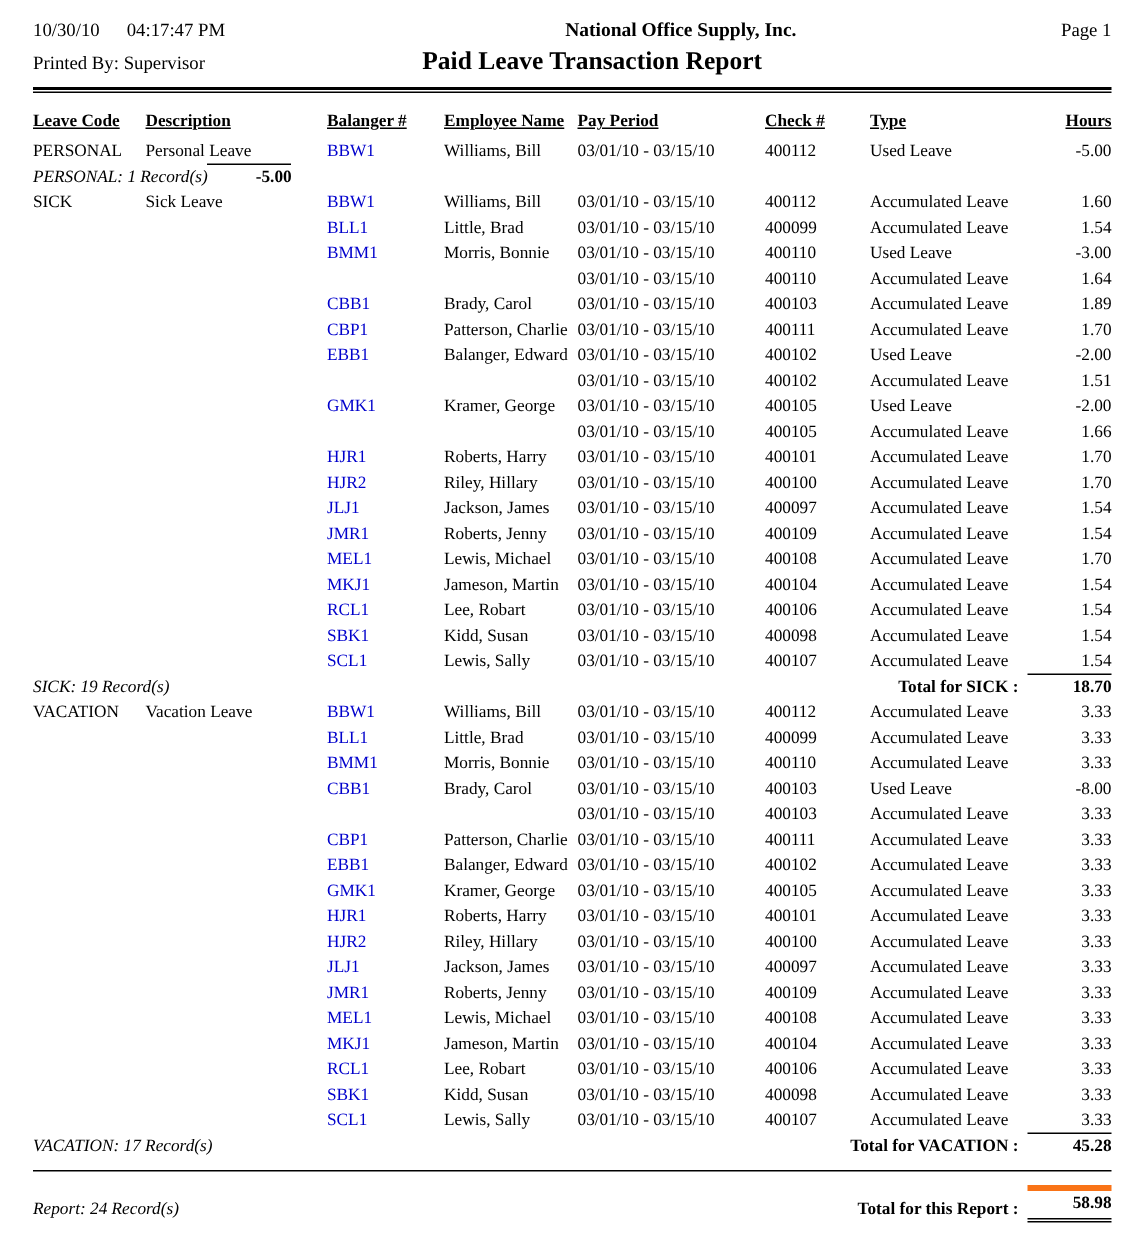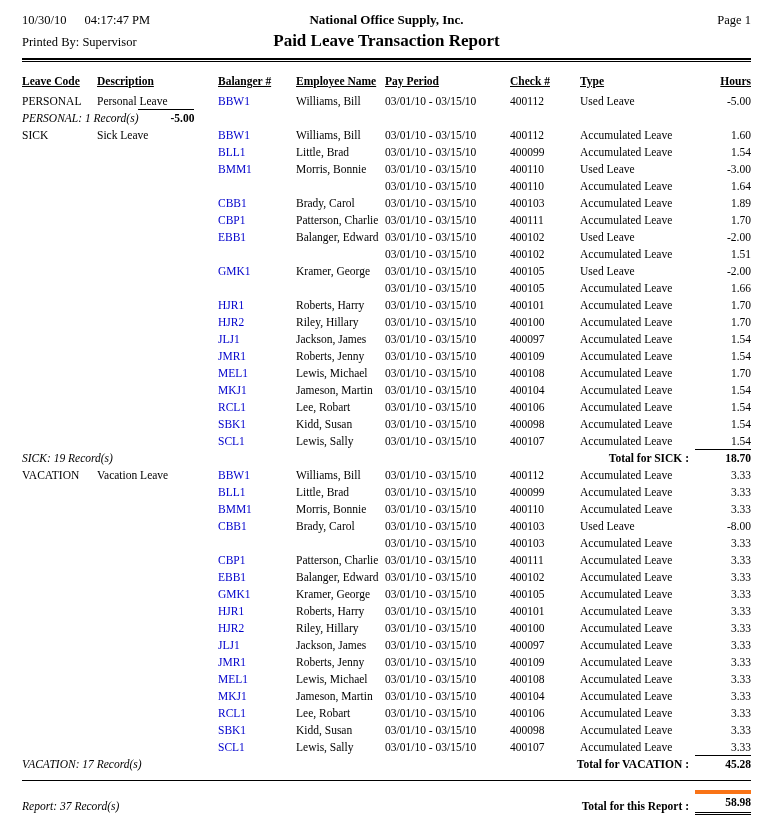--- a/index.html
+++ b/index.html
@@ -3,30 +3,30 @@
 <meta charset="utf-8">
 <style>
   * { margin: 0; padding: 0; box-sizing: border-box; }
   html, body { width: 759px; height: 840px; }
   body {
     background: #ffffff;
     color: #000000;
     font-family: "Liberation Serif", "DejaVu Serif", serif;
     overflow: hidden;
   }
-  .page { padding: 12px 8px 0 22px; width: 759px; }
+  .page { padding: 12px 18px 0 22px; width: 759px; }
 
   
   .hdr-line { display: flex; align-items: baseline; }
   .hdr-left  { width: 210px; font-size: 12.5px; }
-  .hdr-center{ flex: 1; text-align: center; }
+  .hdr-center{ flex: 1; text-align: right; }
   .hdr-right { width: 210px; text-align: right; font-size: 12.5px; }
   .hdr-time  { margin-left: 18px; }
   .company   { font-weight: bold; font-size: 13px; }
-  .hdr-line2 { margin-top: 3px; }
+  .hdr-line2 { margin-top: 3px; gap: 23px; }
   .report-title { font-weight: bold; font-size: 17px; }
   .header-rule { margin-top: 7px; height: 4px; border-top: 2px solid #000; border-bottom: 1px solid #000; }
 
   
   .row {
     display: grid;
     grid-template-columns: 75px 121px 78px 89px 125px 70px 106px 1fr;
     font-size: 11.5px;
     line-height: 17px;
     height: 17px;
@@ -486,18 +486,18 @@
         <div class="summary-row">
     <span class="record-summary">VACATION: 17 Record(s)</span>
     <span class="total-label">Total for VACATION :</span>
     <span class="total-value">45.28</span>
   </div>
       </div>
     </div>
 
   <div class="footer-rule"></div>
   <div class="summary-row report-summary">
-    <span class="record-summary">Report: 37 Record(s)</span>
+    <span class="record-summary">Report: 24 Record(s)</span>
     <span class="total-label">Total for this Report :</span>
     <span class="total-value report-total-value">58.98</span>
   </div>
 
 </div>
 
 </body></html>

